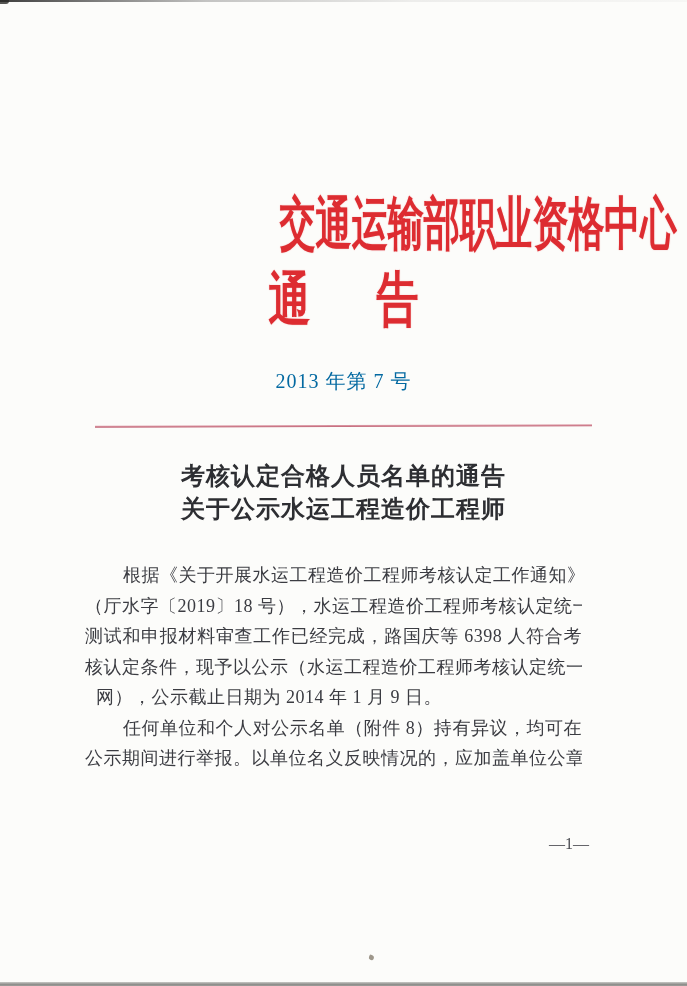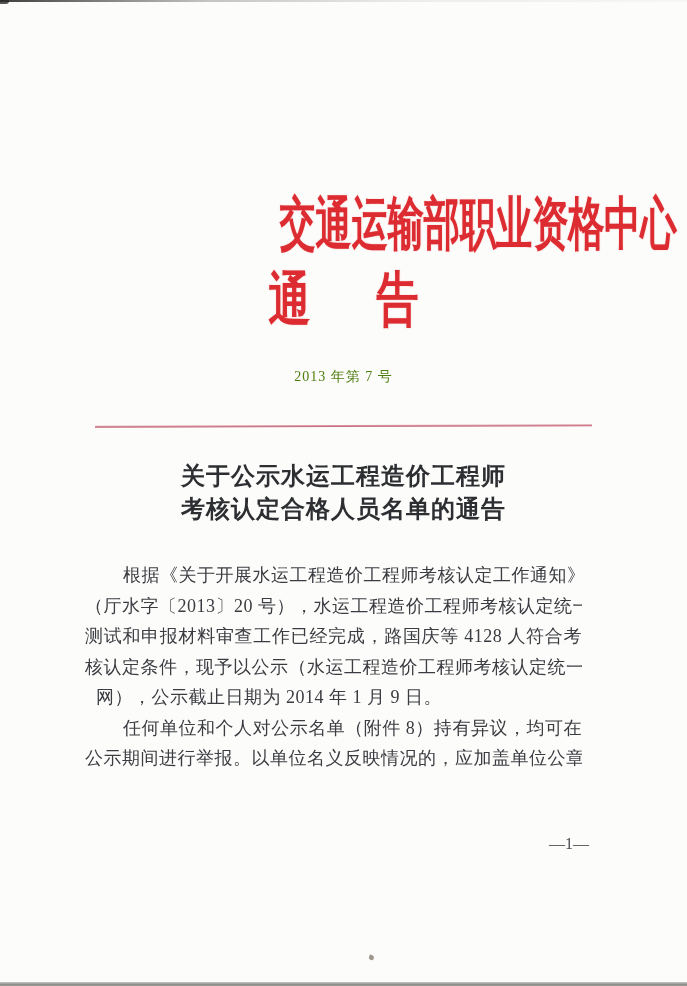--- a/index.html
+++ b/index.html
@@ -82,22 +82,22 @@
     color: #dd2c31;
     transform: scaleY(1.38);
     transform-origin: center top;
     text-shadow: 0 0 1px rgba(221,44,49,0.45);
   }
   .doc-number {
     position: absolute;
     top: 368px; left: 0;
     width: 100%;
     text-align: center;
-    font-size: 14px;
-    color: #4d7c0f;
+    font-size: 20px;
+    color: #0369a1;
     letter-spacing: 1px;
   }
   .red-divider {
     position: absolute;
     top: 425px; left: 95px;
     width: 497px; height: 2px;
     background: linear-gradient(to bottom, #e0a4ae, #bf5f72);
     transform: rotate(-0.15deg);
   }
   
@@ -161,28 +161,28 @@
   <div class="notice-type">
     <span class="big-char">通</span>
     <span class="big-char">告</span>
   </div>
 
   <div class="doc-number">2013 年第 7 号</div>
 
   <div class="red-divider"></div>
 
   <h1 class="title">
+    <span class="title-line">考核认定合格人员名单的通告</span>
     <span class="title-line">关于公示水运工程造价工程师</span>
-    <span class="title-line">考核认定合格人员名单的通告</span>
   </h1>
 
   <div class="body-text">
     <div class="bline indent">根据《关于开展水运工程造价工程师考核认定工作通知》</div>
-    <div class="bline">（厅水字〔2013〕20 号），水运工程造价工程师考核认定统一</div>
-    <div class="bline">测试和申报材料审查工作已经完成，路国庆等 4128 人符合考</div>
+    <div class="bline">（厅水字〔2019〕18 号），水运工程造价工程师考核认定统一</div>
+    <div class="bline">测试和申报材料审查工作已经完成，路国庆等 6398 人符合考</div>
     <div class="bline">核认定条件，现予以公示（水运工程造价工程师考核认定统一</div>
     <div class="bline para-end">网），公示截止日期为 2014 年 1 月 9 日。</div>
     <div class="bline indent">任何单位和个人对公示名单（附件 8）持有异议，均可在</div>
     <div class="bline">公示期间进行举报。以单位名义反映情况的，应加盖单位公章；</div>
   </div>
 
   <div class="page-number">—1—</div>
 
   <div class="speck"></div>
   <div class="bottom-edge"></div>

